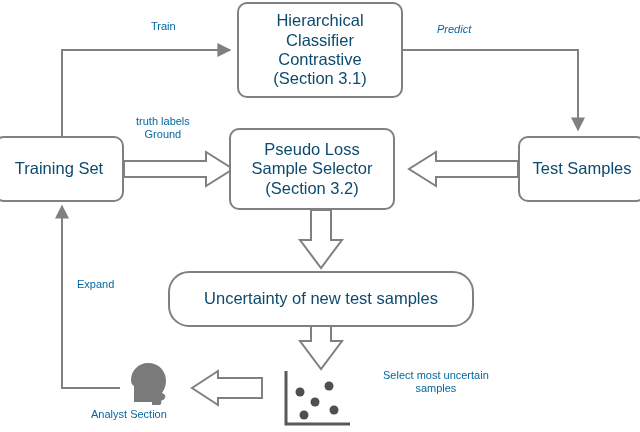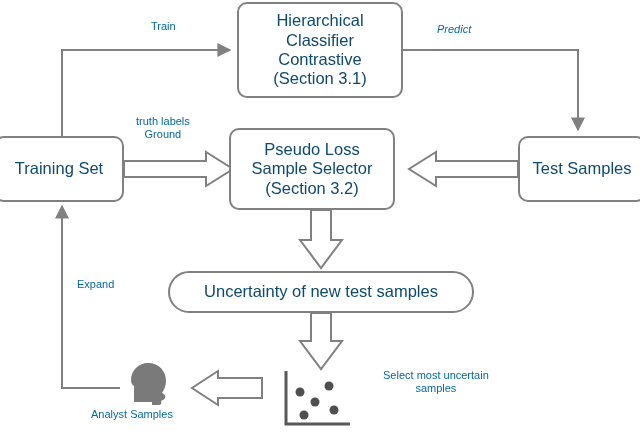--- a/index.html
+++ b/index.html
@@ -52,21 +52,21 @@
   }
   #node-training-set {
     left: -6px; top: 136px; width: 130px; height: 66px;
     font-size: 16.5px;
   }
   #node-test-samples {
     left: 518px; top: 136px; width: 128px; height: 66px;
     font-size: 16.5px;
   }
   #node-uncertainty {
-    left: 168px; top: 271px; width: 306px; height: 42px;
+    left: 168px; top: 271px; width: 306px; height: 56px;
     border-radius: 21px;
     font-size: 16.5px;
   }
 
   .edge-label {
     position: absolute;
     color: #0369a1;
     font-size: 11px;
     line-height: 1.16;
     text-align: center;
@@ -175,20 +175,20 @@
   <div class="edge-label" id="label-predict">Predict</div>
 
   <div class="edge-label" id="label-ground-truth">
     <span class="l2">truth labels</span>
     <span class="l2">Ground</span>
   </div>
 
 
   <div class="edge-label" id="label-expand">Expand</div>
 
-  <div class="edge-label" id="label-analyst">Analyst Samples</div>
+  <div class="edge-label" id="label-analyst">Analyst Section</div>
 
   <div class="edge-label" id="label-select-uncertain">
     <span class="l2">Select most uncertain</span>
     <span class="l2">samples</span>
   </div>
 
 </div>
 
 </body></html>

